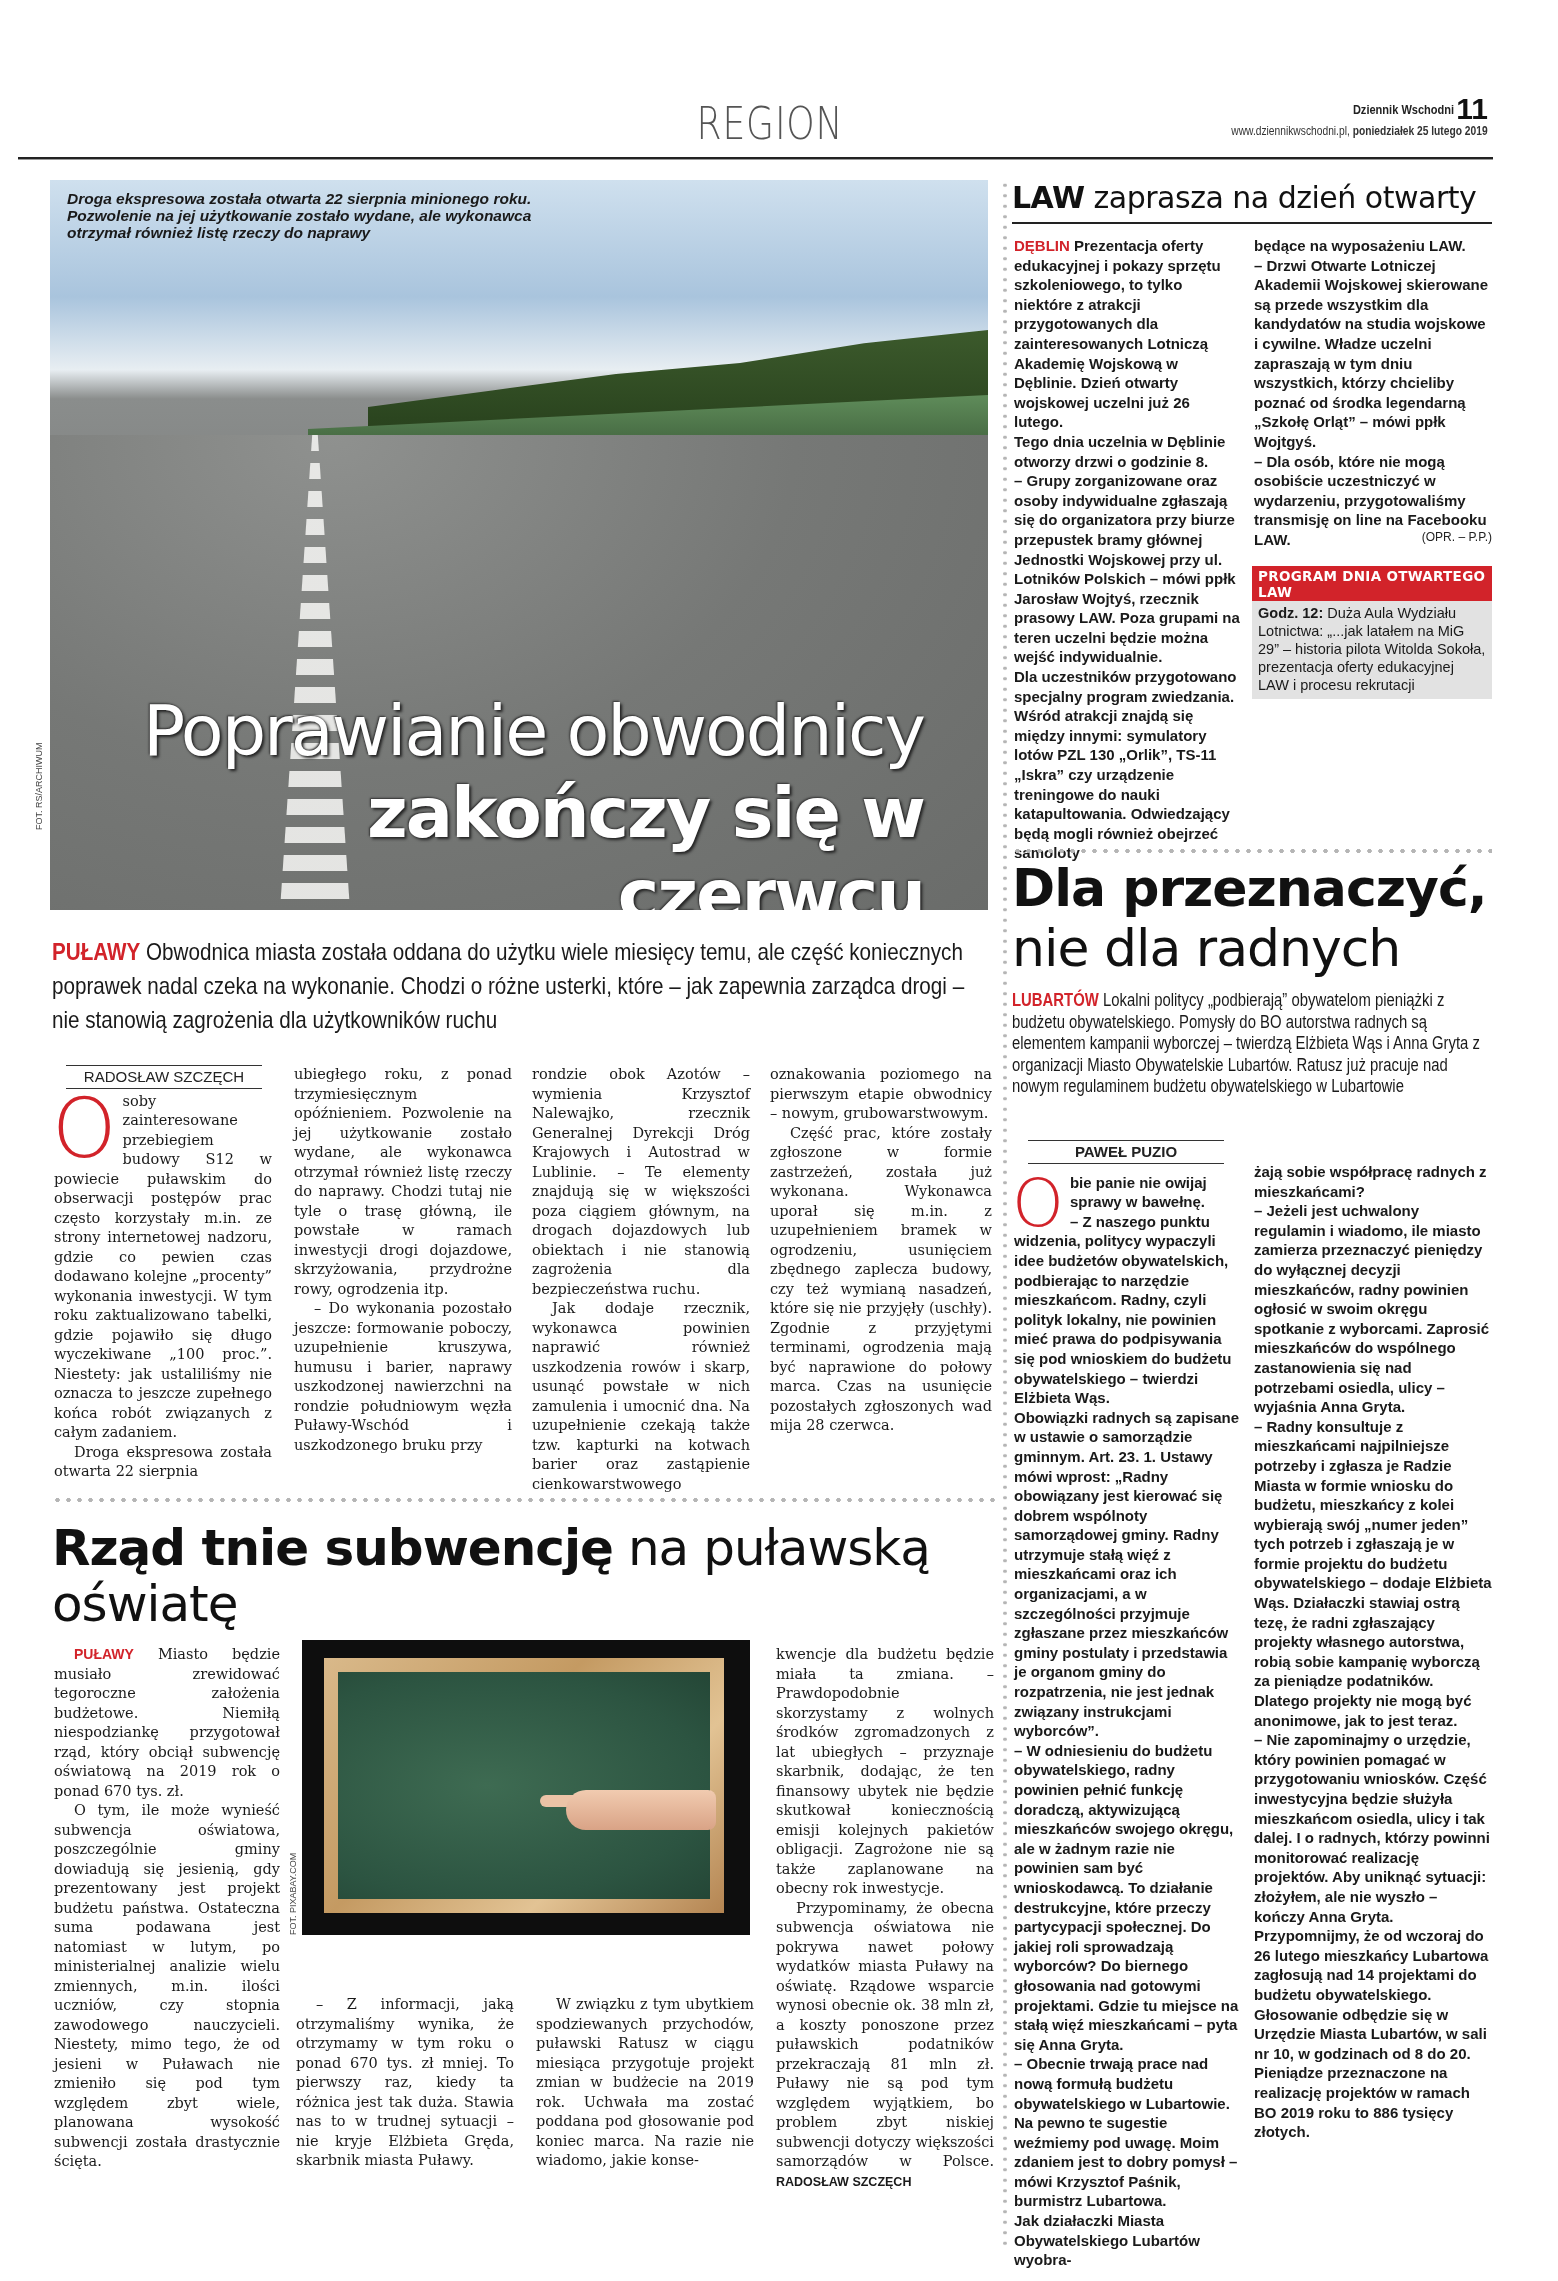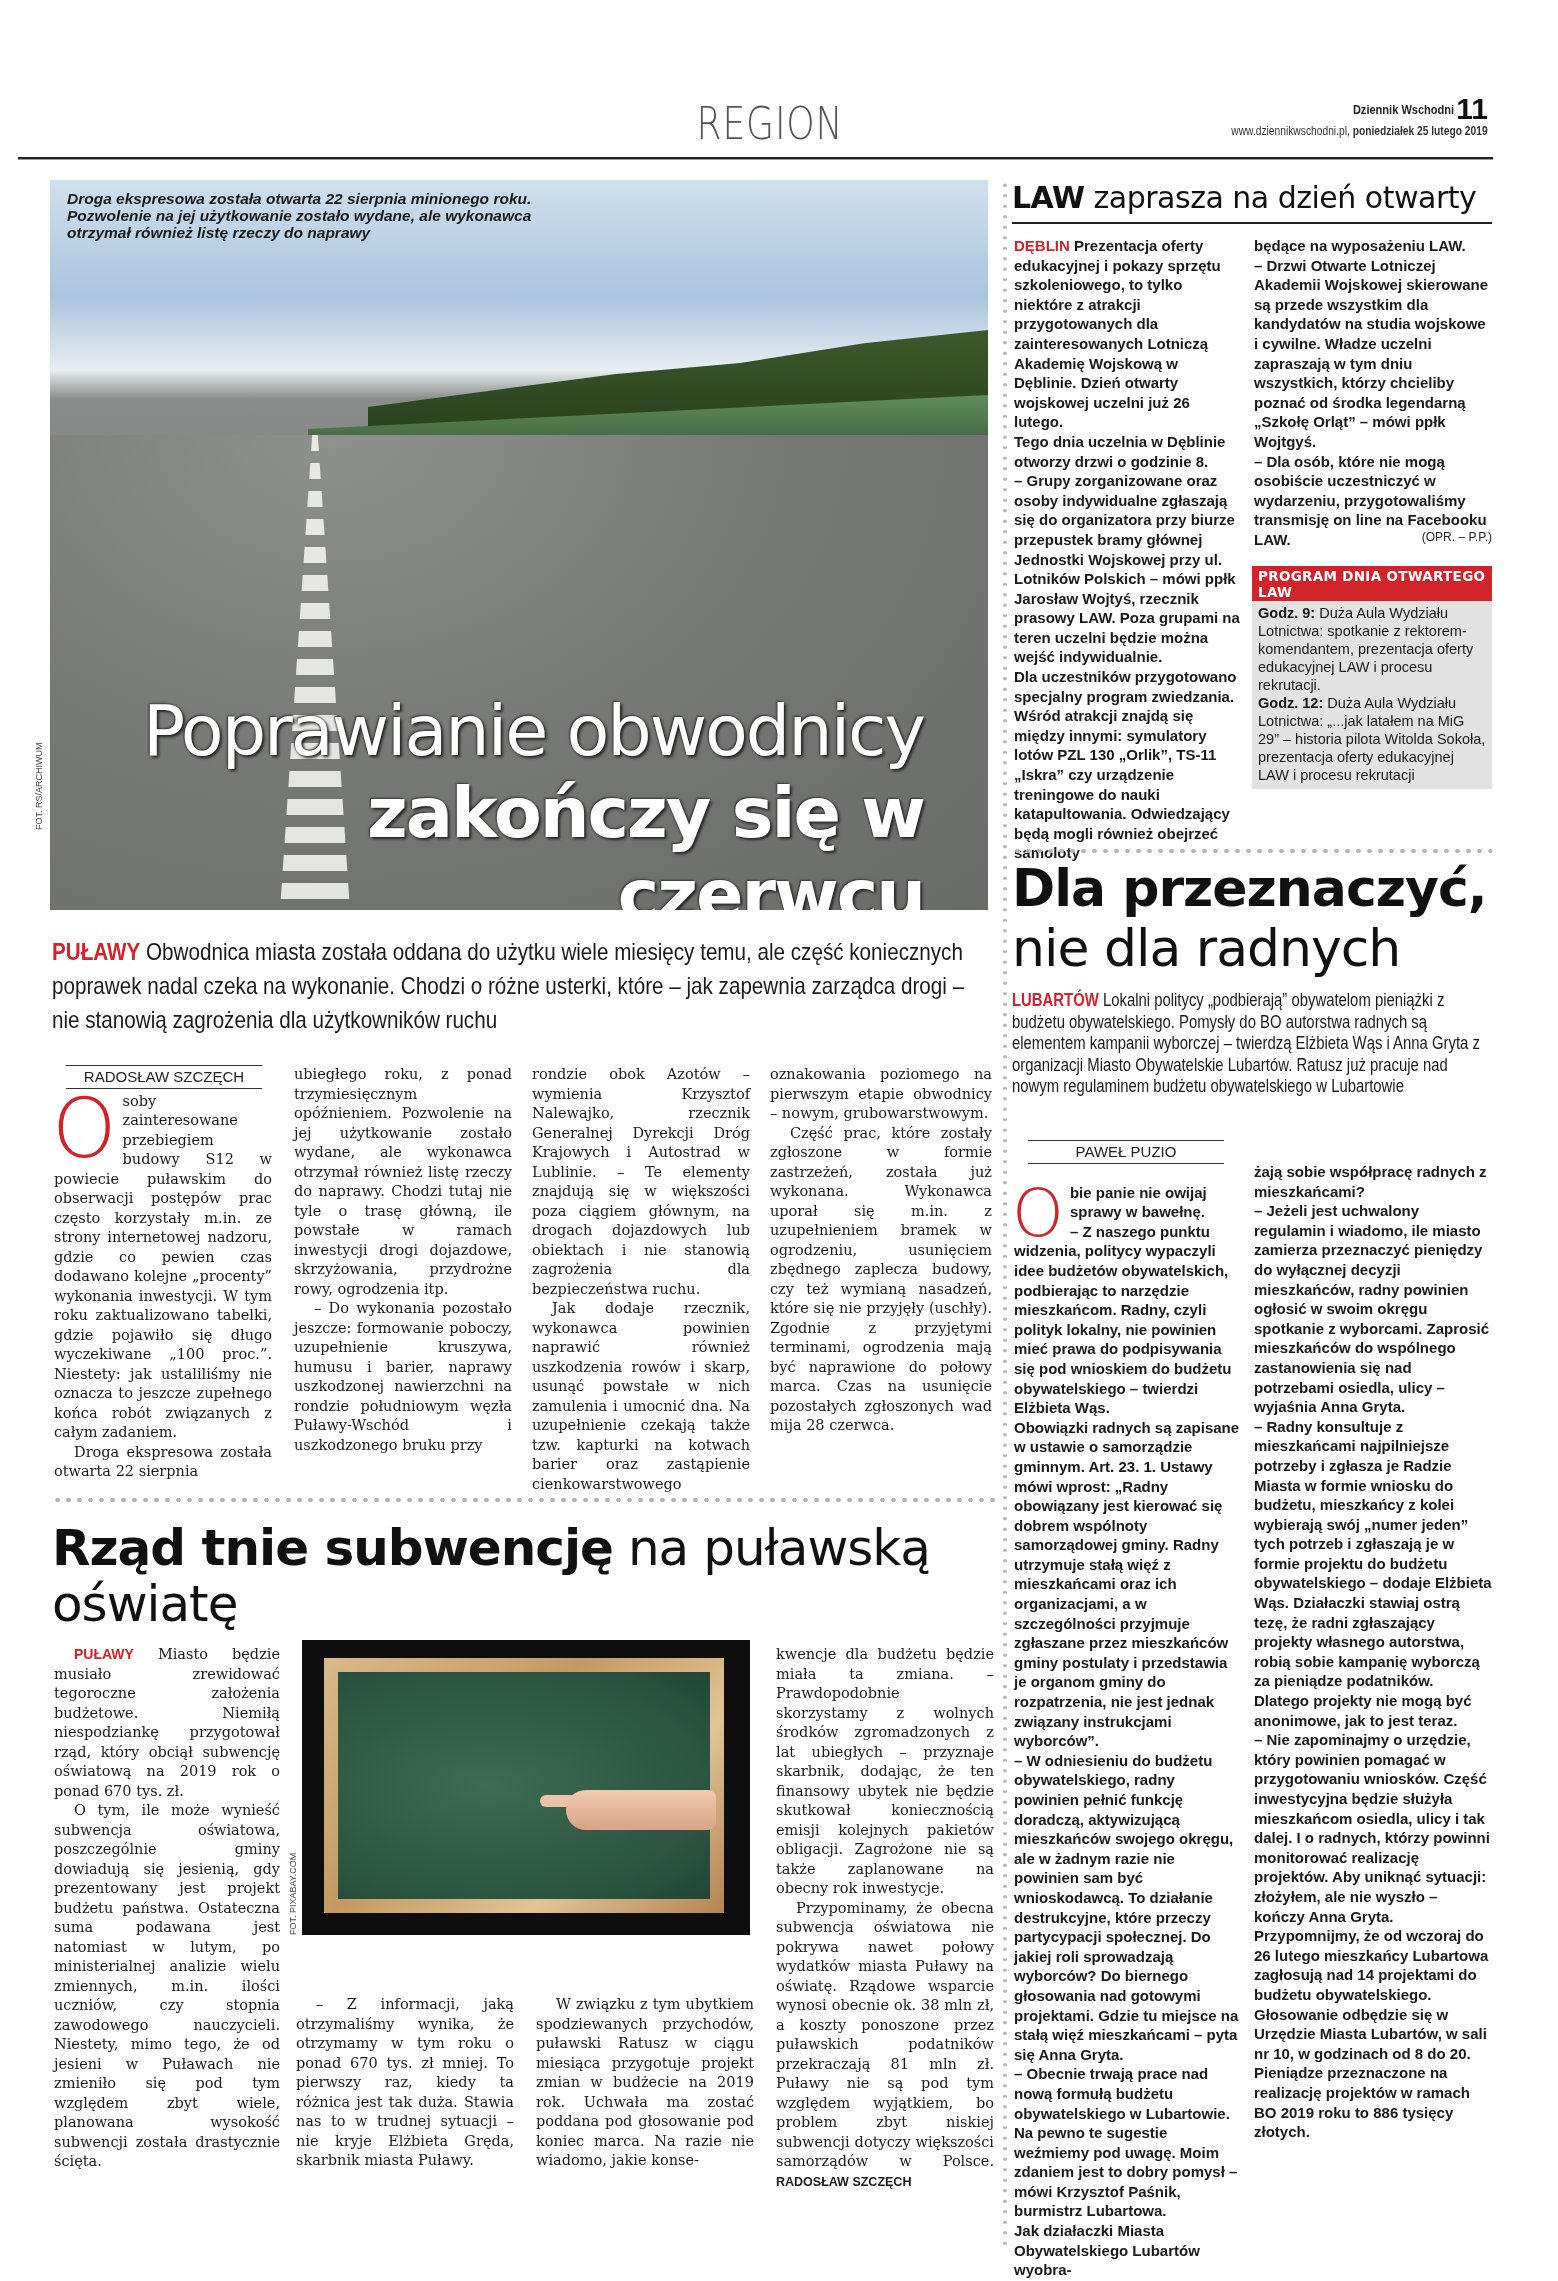--- a/index.html
+++ b/index.html
@@ -145,38 +145,37 @@
 <div class="abs sans-col" style="left:1254px; top:236px; width:238px;">
   <p>będące na wyposażeniu LAW.</p>
   <p>– Drzwi Otwarte Lotniczej Akademii Wojskowej skierowane są przede wszystkim dla kandydatów na studia wojskowe i cywilne. Władze uczelni zapraszają w tym dniu wszystkich, którzy chcieliby poznać od środka legendarną „Szkołę Orląt” – mówi ppłk Wojtgyś.</p>
   <p>– Dla osób, które nie mogą osobiście uczestniczyć w wydarzeniu, przygotowaliśmy transmisję on line na Facebooku LAW.</p>
 </div>
 <div class="abs opr">(OPR. – P.P.)</div>
 
 <div class="abs program-box">
   <div class="program-title">PROGRAM DNIA OTWARTEGO LAW</div>
   <div class="program-body">
-    <div><b>Godz. 9:</b><span> Duża Aula Wydziału Lotnictwa: spotkanie z rektorem-komendantem, prezentacja oferty edukacyjnej LAW i procesu rekrutacji.</span></div>
     <div><b>Godz. 12:</b><span> Duża Aula Wydziału Lotnictwa: „...jak latałem na MiG 29” – historia pilota Witolda Sokoła, prezentacja oferty edukacyjnej LAW i procesu rekrutacji</span></div>
   </div>
 </div>
 
 <div class="abs dotted-h" style="left:1012px; top:848px; width:480px;"></div>
 
 <div class="abs rad-head">
   <div class="l1">Dla przeznaczyć,</div>
   <div>nie dla radnych</div>
 </div>
 <div class="abs rad-lead">
   <span class="kicker">LUBARTÓW</span>
   <span>Lokalni politycy „podbierają” obywatelom pieniążki z budżetu obywatelskiego. Pomysły do BO autorstwa radnych są elementem kampanii wyborczej – twierdzą Elżbieta Wąs i Anna Gryta z organizacji Miasto Obywatelskie Lubartów. Ratusz już pracuje nad nowym regulaminem budżetu obywatelskiego w Lubartowie</span>
 </div>
 
 <div class="abs sans-col" style="left:1014px; top:1140px; width:228px;">
-  <div class="byline" style="width:196px; margin:0 auto 19px 14px; font-weight:normal;">PAWEŁ PUZIO</div>
+  <div class="byline" style="width:196px; margin:0 auto 9px 14px; font-weight:bold;">PAWEŁ PUZIO</div>
   <span class="dropcap" style="font-size:66px; line-height:58px;">O</span>
   <p>bie panie nie owijaj sprawy w bawełnę.</p>
   <p>– Z naszego punktu widzenia, politycy wypaczyli idee budżetów obywatelskich, podbierając to narzędzie mieszkańcom. Radny, czyli polityk lokalny, nie powinien mieć prawa do podpisywania się pod wnioskiem do budżetu obywatelskiego – twierdzi Elżbieta Wąs.</p>
   <p>Obowiązki radnych są zapisane w ustawie o samorządzie gminnym. Art. 23. 1. Ustawy mówi wprost: „Radny obowiązany jest kierować się dobrem wspólnoty samorządowej gminy. Radny utrzymuje stałą więź z mieszkańcami oraz ich organizacjami, a w szczególności przyjmuje zgłaszane przez mieszkańców gminy postulaty i przedstawia je organom gminy do rozpatrzenia, nie jest jednak związany instrukcjami wyborców”.</p>
   <p>– W odniesieniu do budżetu obywatelskiego, radny powinien pełnić funkcję doradczą, aktywizującą mieszkańców swojego okręgu, ale w żadnym razie nie powinien sam być wnioskodawcą. To działanie destrukcyjne, które przeczy partycypacji społecznej. Do jakiej roli sprowadzają wyborców? Do biernego głosowania nad gotowymi projektami. Gdzie tu miejsce na stałą więź mieszkańcami – pyta się Anna Gryta.</p>
   <p>– Obecnie trwają prace nad nową formułą budżetu obywatelskiego w Lubartowie. Na pewno te sugestie weźmiemy pod uwagę. Moim zdaniem jest to dobry pomysł – mówi Krzysztof Paśnik, burmistrz Lubartowa.</p>
   <p>Jak działaczki Miasta Obywatelskiego Lubartów wyobra-</p>
 </div>
 <div class="abs sans-col" style="left:1254px; top:1162px; width:238px;">
   <p>żają sobie współpracę radnych z mieszkańcami?</p>

